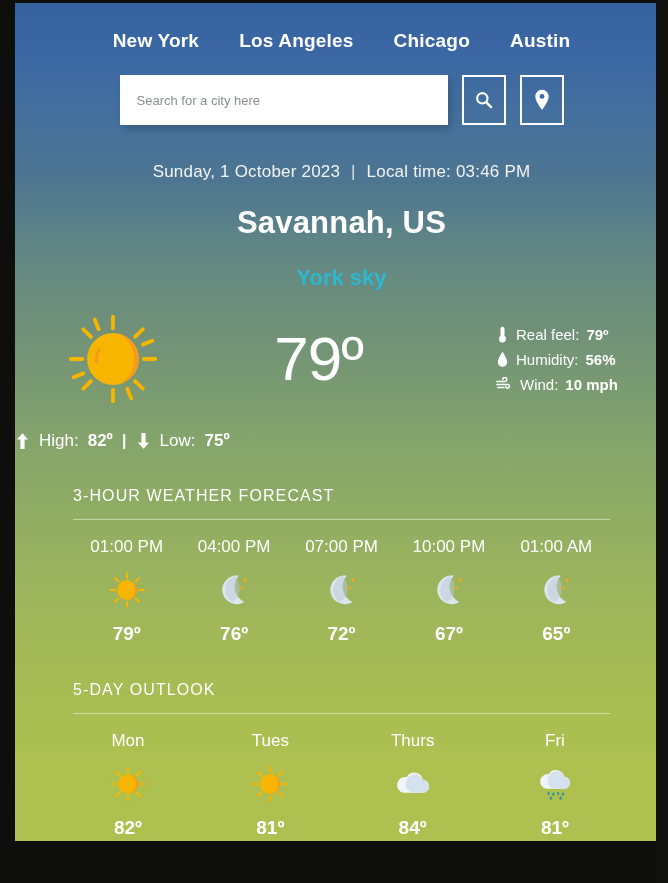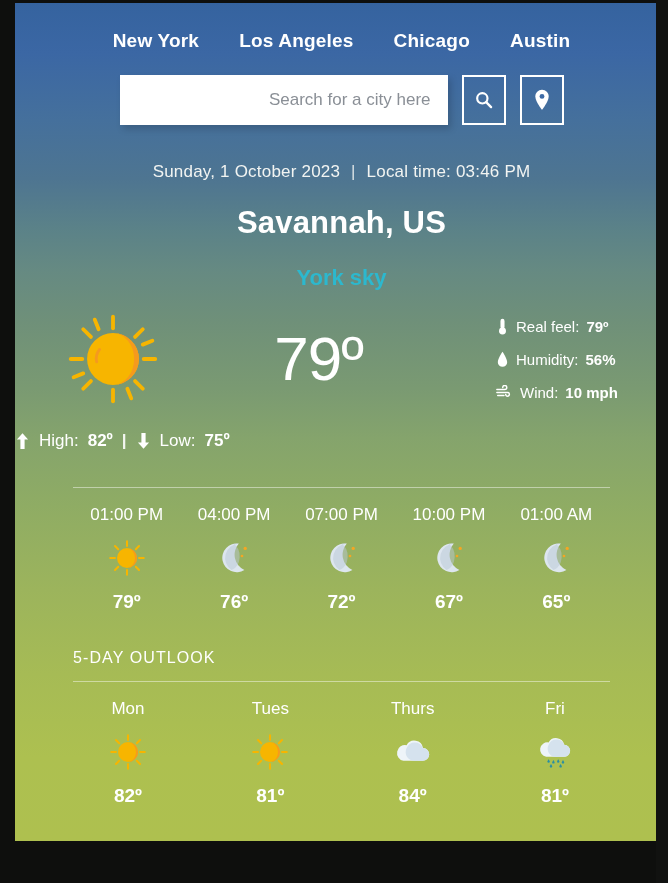--- a/index.html
+++ b/index.html
@@ -78,25 +78,24 @@
     margin-top: 23px;
   }
   .search-input {
     width: 328px;
     height: 50px;
     box-sizing: border-box;
     border: none;
     outline: none;
     background: #ffffff;
     padding: 0 17px;
-    font-size: 17px;
+    font-size: 13px;
     font-family: "Liberation Sans", sans-serif;
     color: #444;
     box-shadow: 3px 4px 7px rgba(0,0,0,0.17);
-    text-align: right;
   }
   .search-input::placeholder {
     color: #8a8f96;
   }
   .icon-btn {
     width: 44px;
     height: 50px;
     box-sizing: border-box;
     border: 2px solid #ffffff;
     background: transparent;
@@ -155,21 +154,21 @@
     line-height: 1;
     letter-spacing: -1px;
     flex: 1 1 auto;
     text-align: center;
     padding-right: 20px;
   }
   .details {
     flex: 0 0 auto;
     display: flex;
     flex-direction: column;
-    gap: 16px;
+    gap: 8px;
     font-size: 15px;
     min-width: 130px;
   }
   .detail-row {
     display: flex;
     align-items: center;
     gap: 7px;
     white-space: nowrap;
   }
   .detail-row .v {
@@ -328,20 +327,21 @@
       <span class="v">82º</span>
       <span class="bar">|</span>
       <svg class="arrow" viewBox="0 0 14 18">
         <path d="M7 16.8 1.4 10.4h3.5V1h4.2v9.4h3.5z" fill="#ffffff"></path>
       </svg>
       <span>Low:</span>
       <span class="v">75º</span>
     </div>
 
     <div class="section s-3hour">
+      <div class="section-title">3-HOUR WEATHER FORECAST</div>
       <div class="divider"></div>
       <div class="cards">
 
         <div class="card">
           <div class="card-label">01:00 PM</div>
           <svg class="card-icon" viewBox="0 0 100 100">
             <g stroke="#f7b500" stroke-width="5" stroke-linecap="round">
               <line x1="50" y1="8" x2="50" y2="20"></line>
                 <line x1="50" y1="80" x2="50" y2="92"></line>
               <line x1="8" y1="50" x2="20" y2="50"></line>

